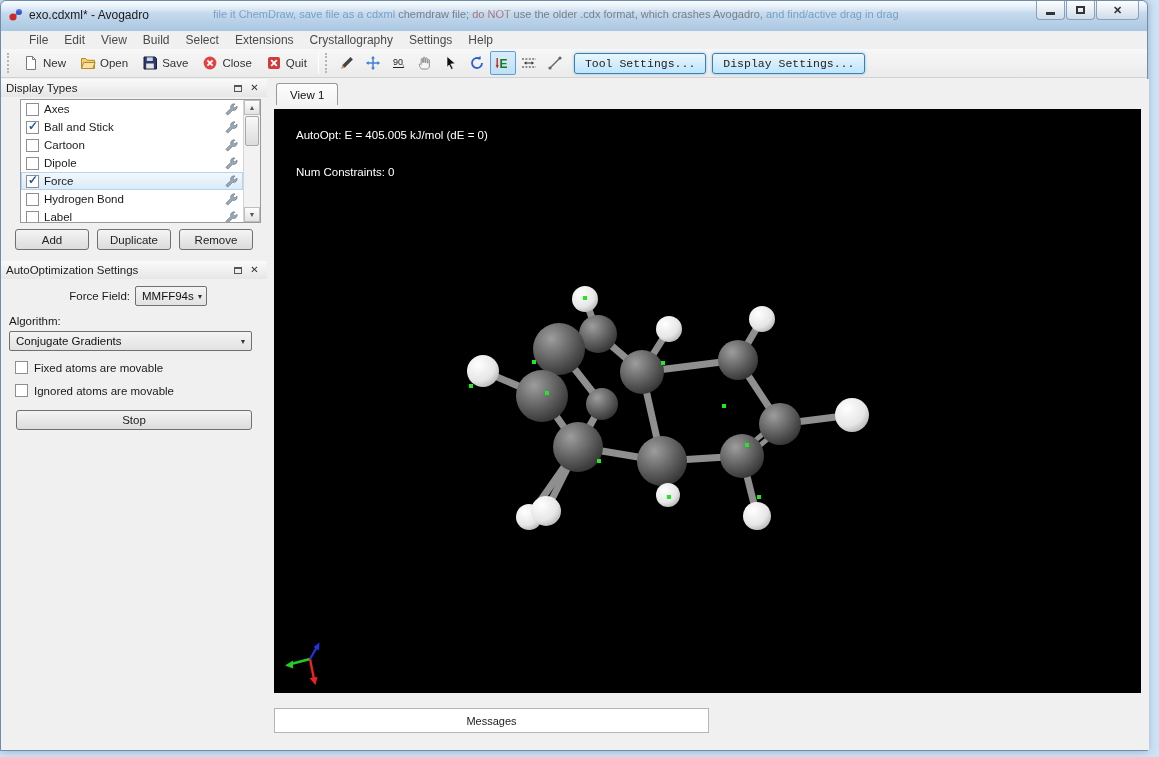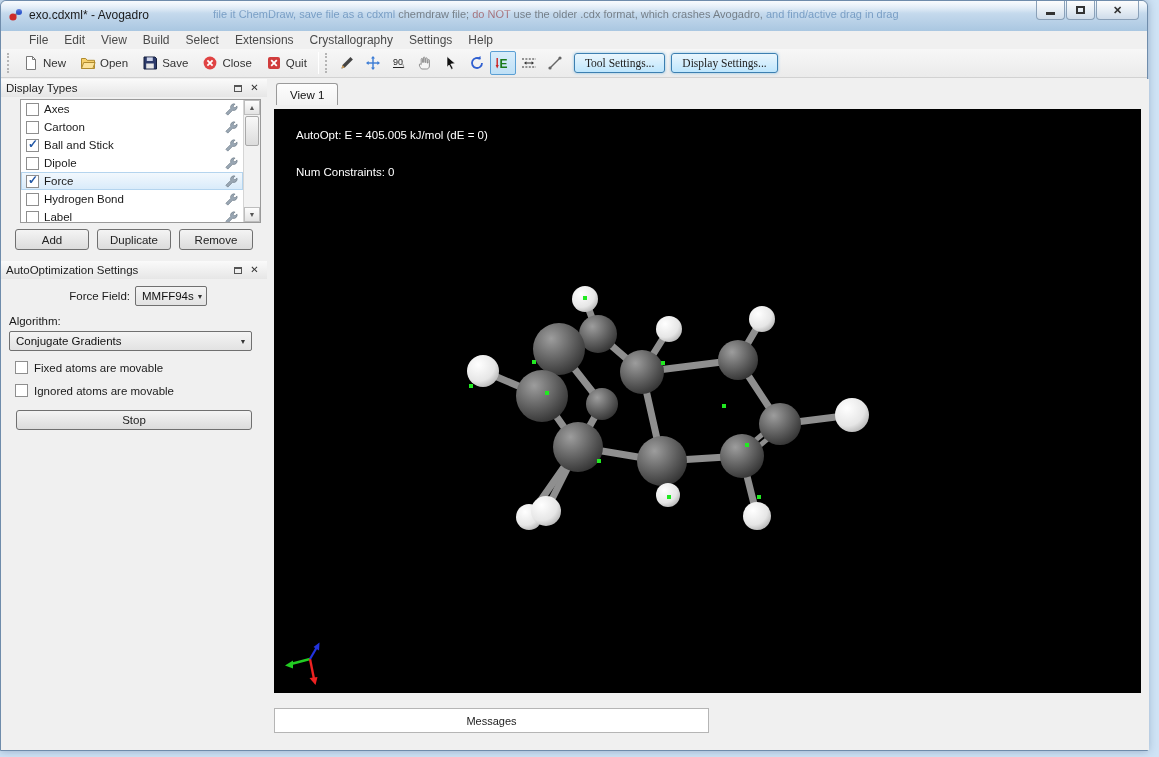--- a/index.html
+++ b/index.html
@@ -41,21 +41,21 @@
     background:linear-gradient(#f7f7f7,#ebebeb); border-bottom:1px solid #d2d2d2;
     display:flex; align-items:center; padding-left:4px; }
   .tb-handle { width:5px; height:20px; border-left:2px dotted #b5b5b5; margin:0 4px 0 2px; }
   .tb-sep { width:1px; height:22px; background:#c6c6c6; border-right:1px solid #fff; margin:0 4px; }
   .tb-act { display:flex; align-items:center; gap:4px; border:1px solid transparent;
     background:transparent; padding:3px 6px; font-size:11.5px; color:#333;
     font-family:inherit; border-radius:2px; cursor:default; }
   .tool { width:26px; height:24px; display:flex; align-items:center; justify-content:center;
     border:1px solid transparent; background:transparent; border-radius:2px; cursor:default; }
   .tool.selected { border-color:#5a9fd4; background:linear-gradient(#d9edfb,#bfe0f6); }
-  .pushbtn { font-size:11.5px; color:#222; font-family:Liberation Serif, serif;
+  .pushbtn { font-size:11.5px; color:#222; font-family:Liberation Mono, monospace;
     padding:3px 10px; margin-left:6px; border:1px solid #3c7fb1; border-radius:3px;
     background:linear-gradient(#eaf6fd,#bee6fd); box-shadow:0 0 3px rgba(60,160,220,.6);
     cursor:default;text-align:right; }
   .icon16 { width:16px; height:16px; display:block; }
 
   
   .left-dock { position:absolute; left:0; top:78px; width:266px; bottom:0; background:#f0f0f0; }
   .dock-header { height:18px; display:flex; align-items:center; padding:0 5px;
     font-size:11.5px; color:#222; background:linear-gradient(#fafafa,#e6e6e6); }
   .dock-header .spacer { flex:1; }
@@ -289,29 +289,29 @@
       <div class="list-box">
         <div class="list-rows">
           <div class="dt-row">
             <span class="cb"></span>
             <span class="dt-label">Axes</span>
             <svg class="wrench" viewBox="0 0 16 16">
                 <path d="M13.8 4.2a3.6 3.6 0 01-4.6 4.6L4 14l-2-2 5.2-5.2a3.6 3.6 0 014.6-4.6L9.6 4.4l2 2z" fill="#9aa7b4" stroke="#6b7885" stroke-width=".7"></path>
               </svg>
           </div>
           <div class="dt-row">
+            <span class="cb checked"></span>
+            <span class="dt-label">Ball and Stick</span>
+            <svg class="wrench" viewBox="0 0 16 16">
+                <path d="M13.8 4.2a3.6 3.6 0 01-4.6 4.6L4 14l-2-2 5.2-5.2a3.6 3.6 0 014.6-4.6L9.6 4.4l2 2z" fill="#9aa7b4" stroke="#6b7885" stroke-width=".7"></path>
+              </svg>
+          </div>
+          <div class="dt-row">
             <span class="cb"></span>
             <span class="dt-label">Cartoon</span>
-            <svg class="wrench" viewBox="0 0 16 16">
-                <path d="M13.8 4.2a3.6 3.6 0 01-4.6 4.6L4 14l-2-2 5.2-5.2a3.6 3.6 0 014.6-4.6L9.6 4.4l2 2z" fill="#9aa7b4" stroke="#6b7885" stroke-width=".7"></path>
-              </svg>
-          </div>
-          <div class="dt-row">
-            <span class="cb checked"></span>
-            <span class="dt-label">Ball and Stick</span>
             <svg class="wrench" viewBox="0 0 16 16">
                 <path d="M13.8 4.2a3.6 3.6 0 01-4.6 4.6L4 14l-2-2 5.2-5.2a3.6 3.6 0 014.6-4.6L9.6 4.4l2 2z" fill="#9aa7b4" stroke="#6b7885" stroke-width=".7"></path>
               </svg>
           </div>
           <div class="dt-row">
             <span class="cb"></span>
             <span class="dt-label">Dipole</span>
             <svg class="wrench" viewBox="0 0 16 16">
                 <path d="M13.8 4.2a3.6 3.6 0 01-4.6 4.6L4 14l-2-2 5.2-5.2a3.6 3.6 0 014.6-4.6L9.6 4.4l2 2z" fill="#9aa7b4" stroke="#6b7885" stroke-width=".7"></path>
               </svg>

